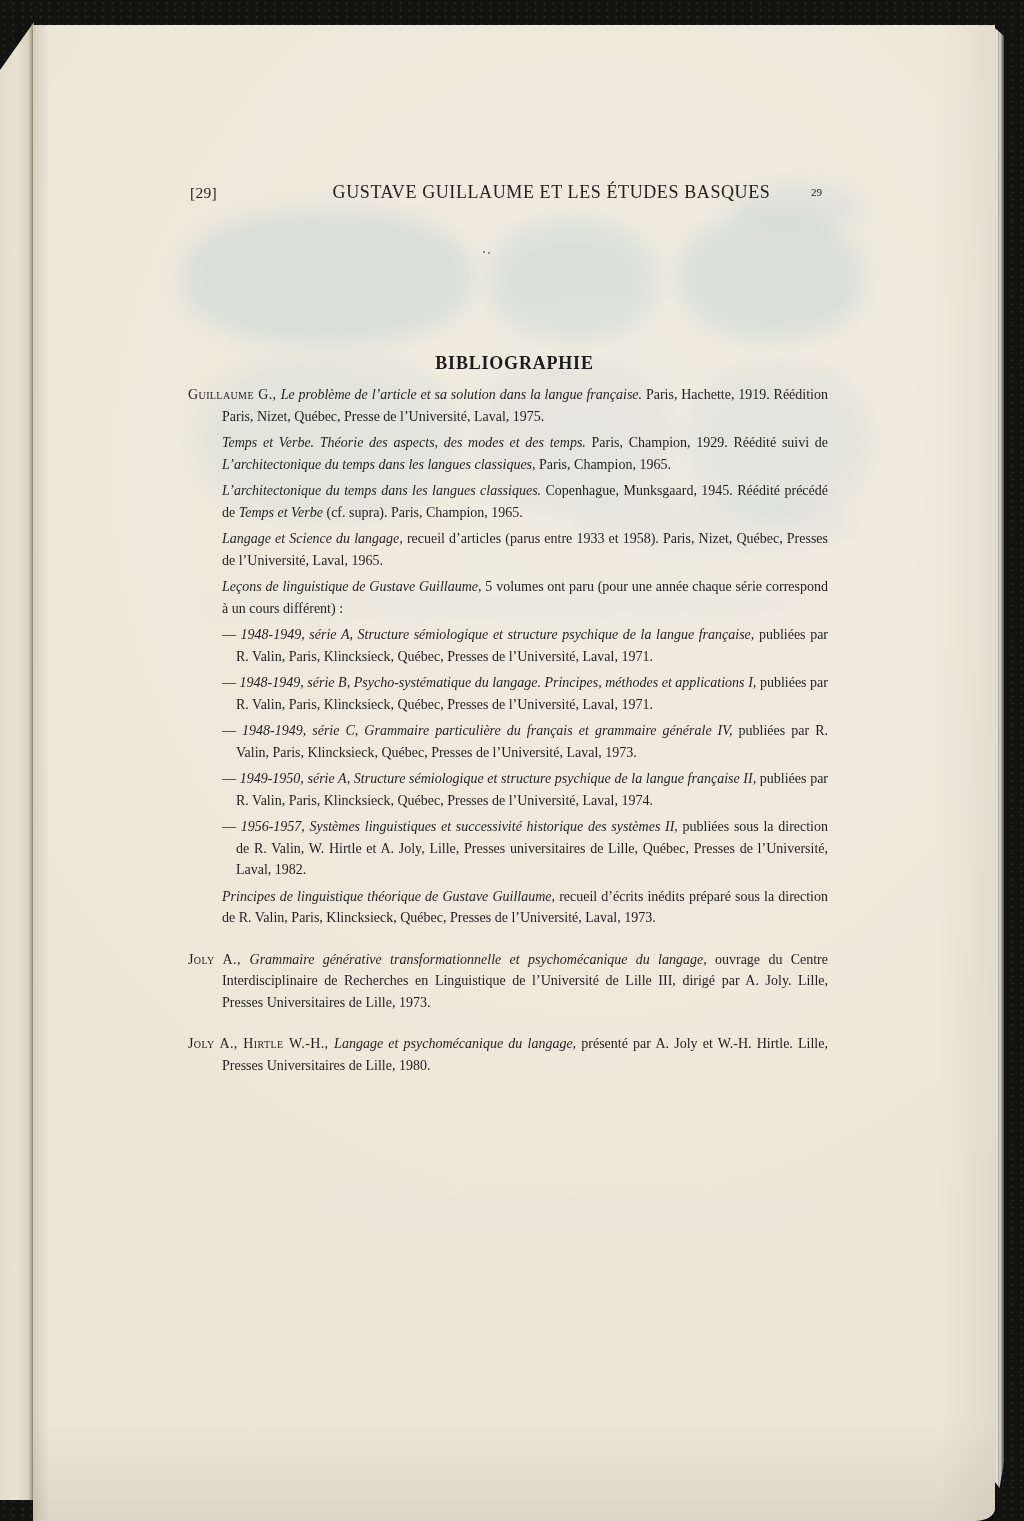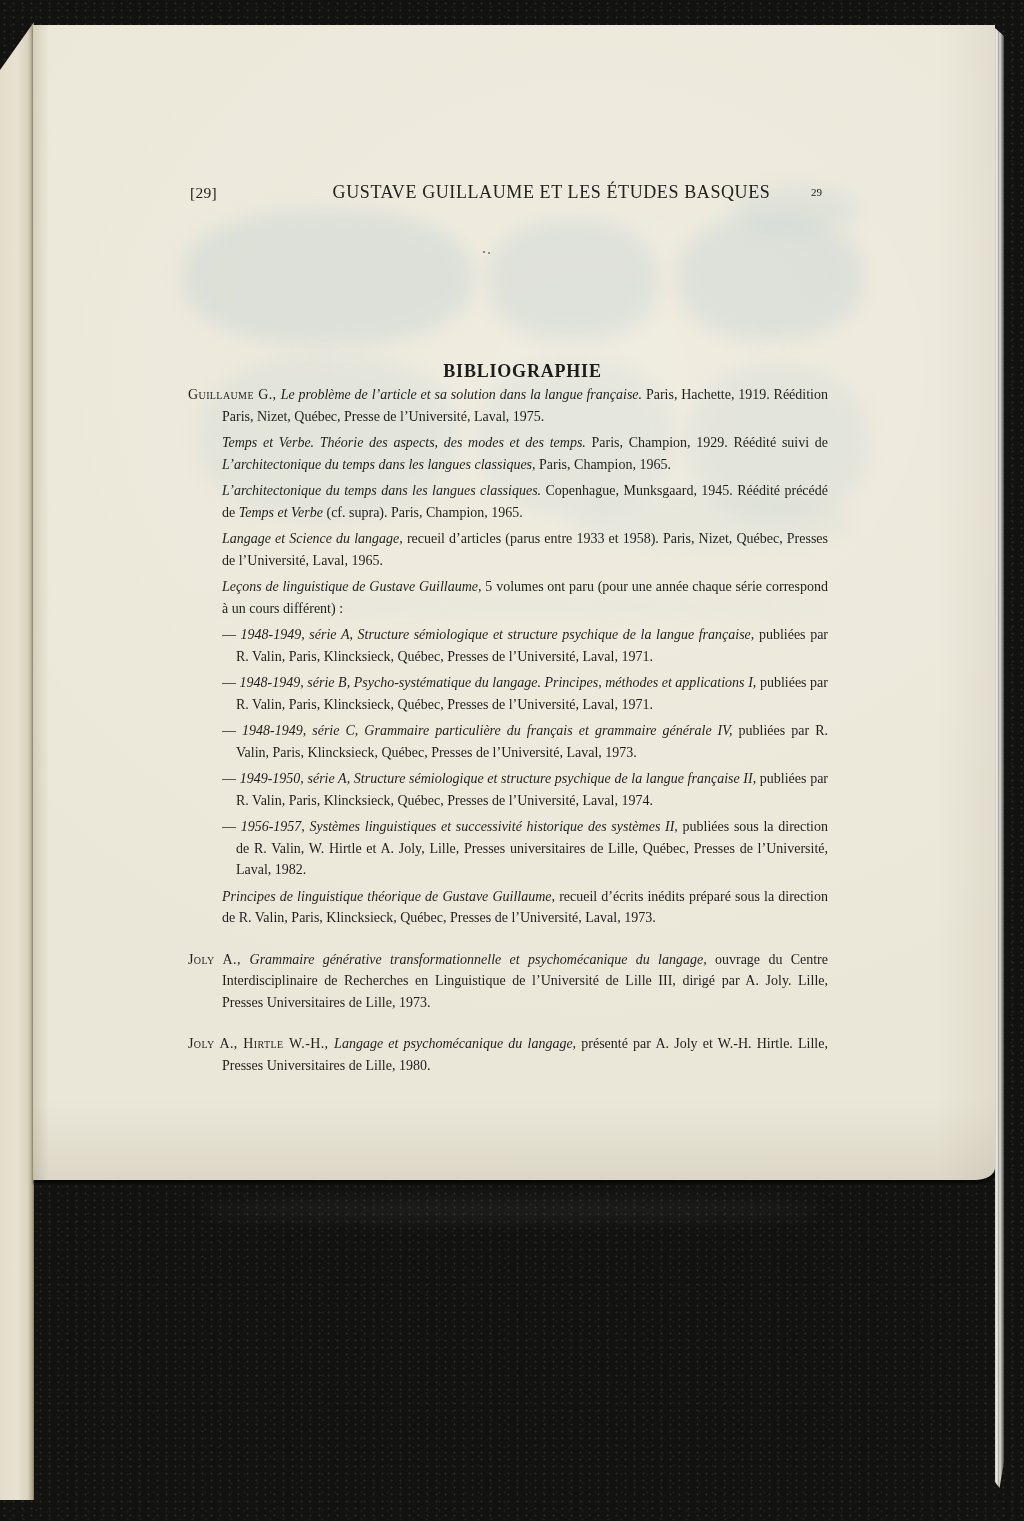--- a/index.html
+++ b/index.html
@@ -17,21 +17,21 @@
 
   
   .adjacent-edge {
     position: absolute; left: 0; top: 22px; width: 34px; height: 1478px;
     background: linear-gradient(90deg, #e3decc 0%, #e7e2d1 50%, #d8d2bf 82%, #ada58d 95%, #837a62 100%);
     clip-path: polygon(0 48px, 100% 0, 100% 100%, 0 100%);
   }
 
   
   .page {
-    position: absolute; left: 33px; top: 25px; width: 962px; height: 1155px;
+    position: absolute; left: 33px; top: 25px; width: 962px; height: 1496px;
     background-color: #ebe7d8;
     background-image:
       radial-gradient(130% 95% at 58% 30%, rgba(255,255,255,0.22), rgba(255,255,255,0) 62%),
       linear-gradient(90deg, rgba(108,92,58,0.20), rgba(108,92,58,0) 16px),
       linear-gradient(90deg, rgba(255,255,255,0) 94%, rgba(120,110,85,0.10) 100%),
       linear-gradient(180deg, rgba(0,0,0,0) 93%, rgba(85,75,50,0.10) 100%);
     border-bottom-right-radius: 20px 12px;
     box-shadow: 0 4px 2px rgba(0,0,0,0.45);
   }
 
@@ -63,21 +63,21 @@
     position: absolute; left: 50%; top: 0; white-space: nowrap;
     transform: translateX(calc(-50% + 45px));
     font-size: 18px; letter-spacing: 0.6px;
   }
   .page-number {
     position: absolute; right: 3px; top: 4px; font-size: 11px;
   }
 
   .section-title {
     position: absolute; left: 155px; top: 320px; width: 637px;
-    margin: 16px; text-align: center;
+    margin: 8px; text-align: center;
     font-size: 18px; font-weight: bold; letter-spacing: 0.8px; color: #1d1c1a;
   }
 
   .bibliography {
     position: absolute; left: 155px; top: 359px; width: 640px;
   }
   .entry {
     margin: 0 0 5px 34px;
     font-size: 14px; line-height: 21.5px;
     text-align: justify; color: #201f1d;

